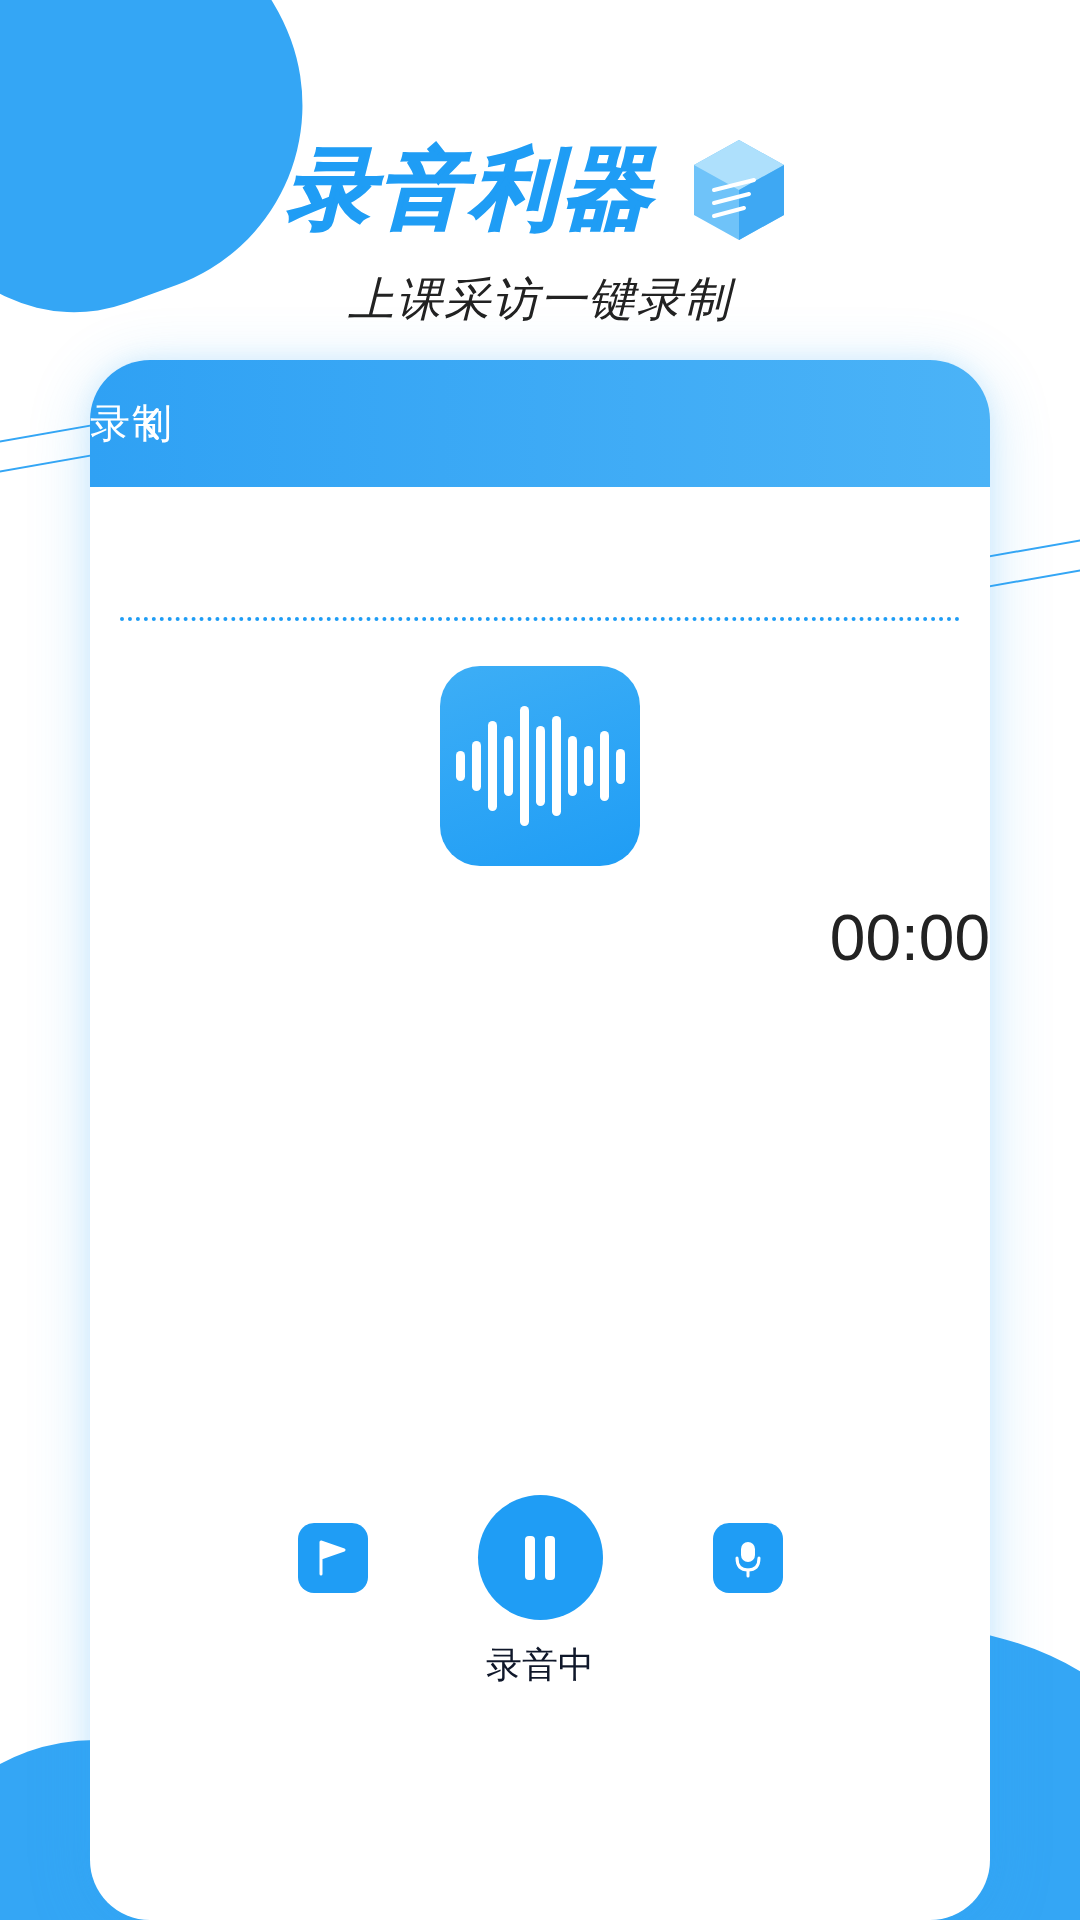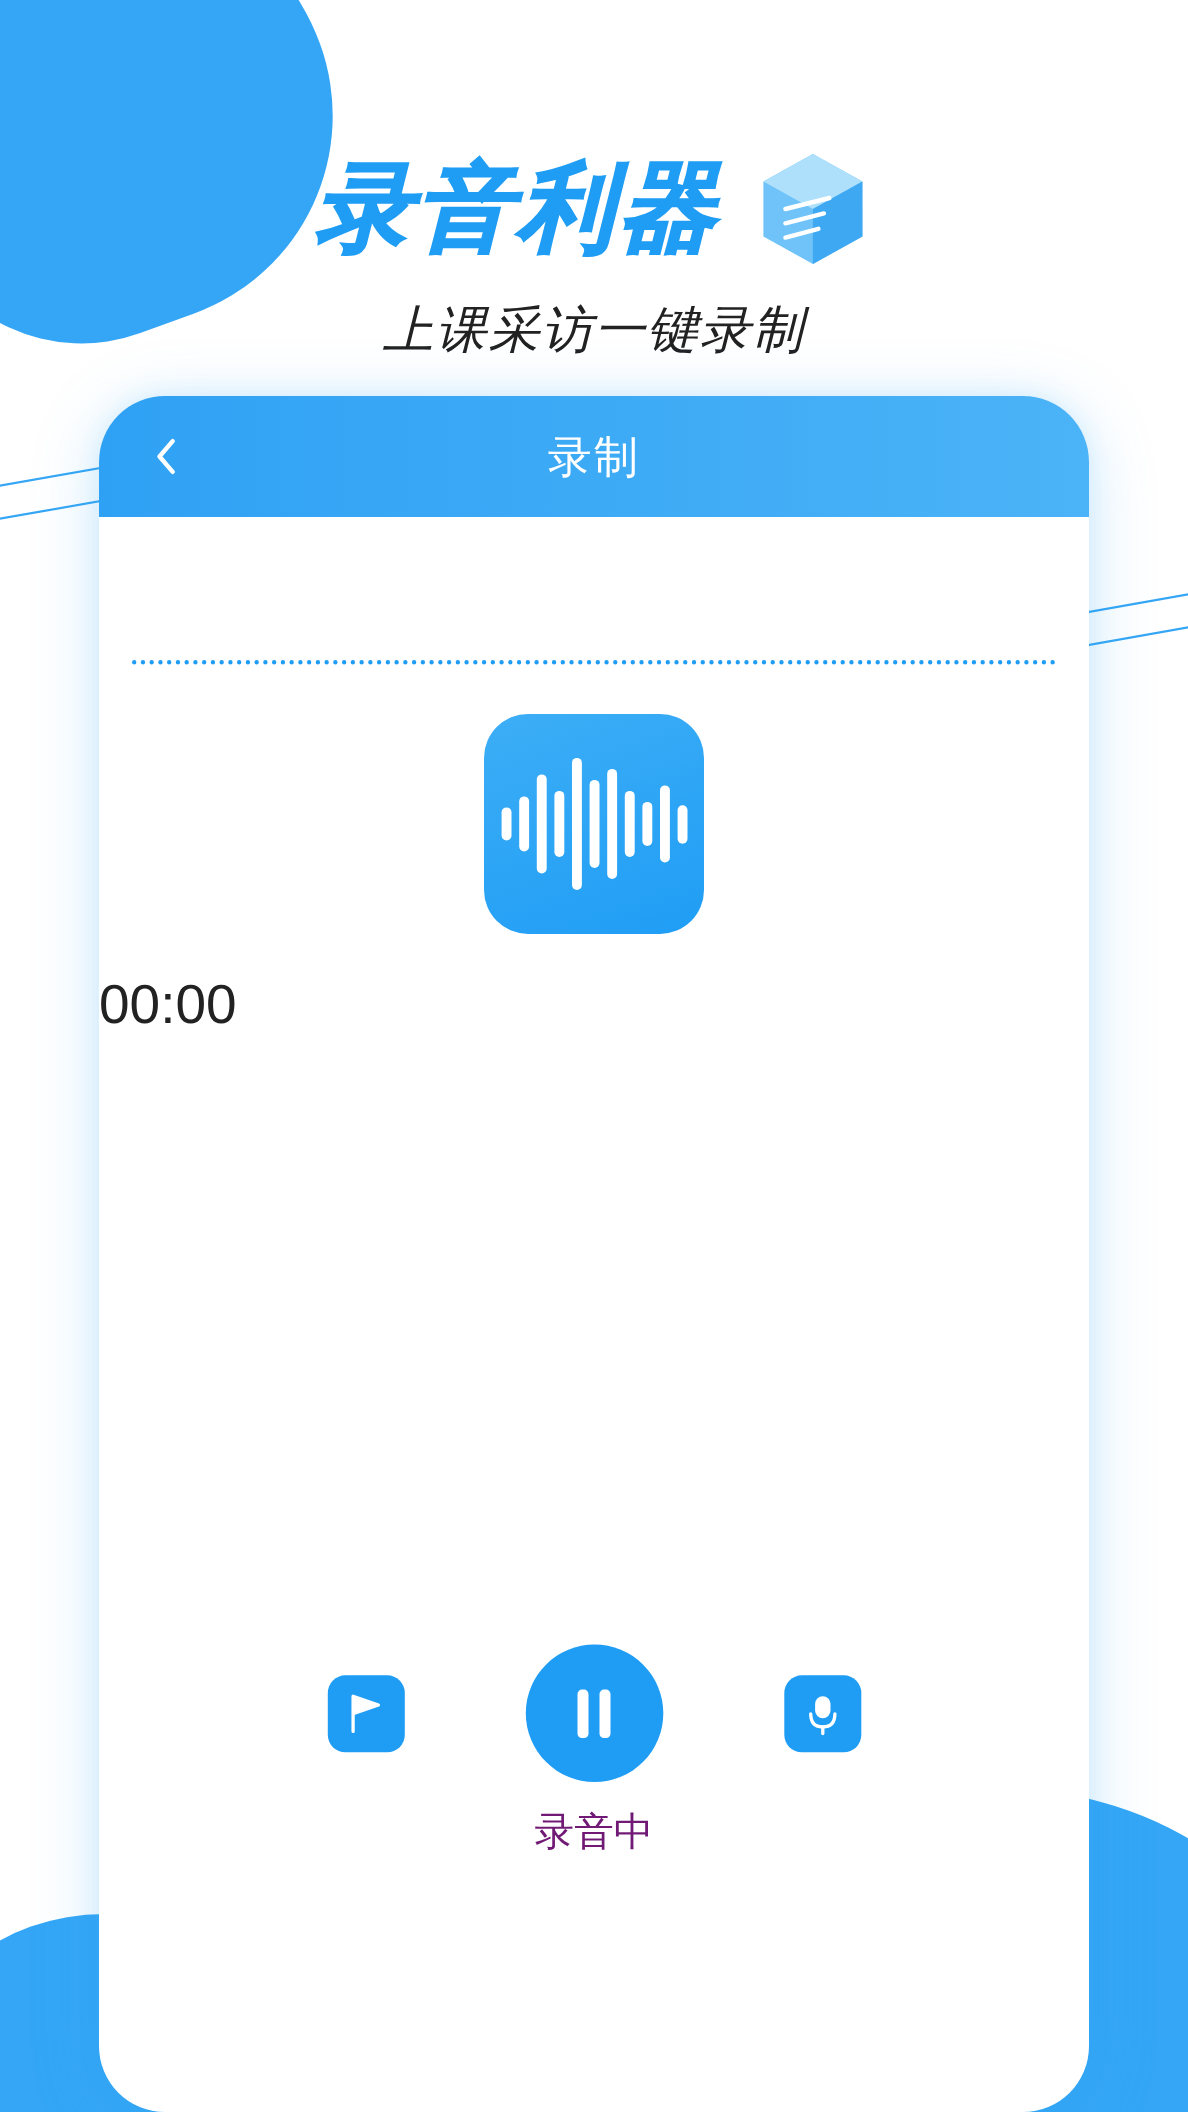--- a/index.html
+++ b/index.html
@@ -112,25 +112,24 @@
       top: 360px;
       left: 90px;
       width: 900px;
       height: 1560px;
       background: #fff;
       border-radius: 60px;
       box-shadow: 0 10px 60px rgba(52,166,245,0.25), 0 -2px 20px rgba(52,166,245,0.1);
       overflow: hidden;
     }
     .app-header {
-      height: 110px;
+      height: 127px;
       background: linear-gradient(90deg, #2fa1f4, #4bb3f7);
       display: flex;
       align-items: center;
-      justify-content: center;
       position: relative;
     }
     .back-arrow {
       position: absolute;
       left: 40px;
       top: 50%;
       transform: translateY(-50%);
       width: 40px;
       height: 40px;
       display:flex;
@@ -165,22 +164,22 @@
       gap: 7px;
     }
     .waveform-bars span {
       width: 9px;
       background: #fff;
       border-radius: 5px;
       display: block;
     }
 
     .timer {
-      text-align: left;
-      font-size: 50px;
+      text-align: right;
+      font-size: 64px;
       color: #222;
       margin-top: 35px;
       font-weight: 500;
     }
 
     .controls {
       position: absolute;
       bottom: 300px;
       left: 0;
       right: 0;
@@ -207,21 +206,21 @@
       align-items:center;
       justify-content:center;
     }
     .status-label {
       position: absolute;
       bottom: 230px;
       left: 0;
       right: 0;
       text-align: center;
       font-size: 36px;
-      color: #701a75;
+      color: #0f172a;
     }
   </style>
 </head>
 <body>
 
 <div class="bg-blob-tl"></div>
 <div class="bg-blob-br"></div>
 <div class="bg-blob-bl"></div>
 <div class="bg-lines-left"></div>
 <div class="bg-lines-right"></div>

